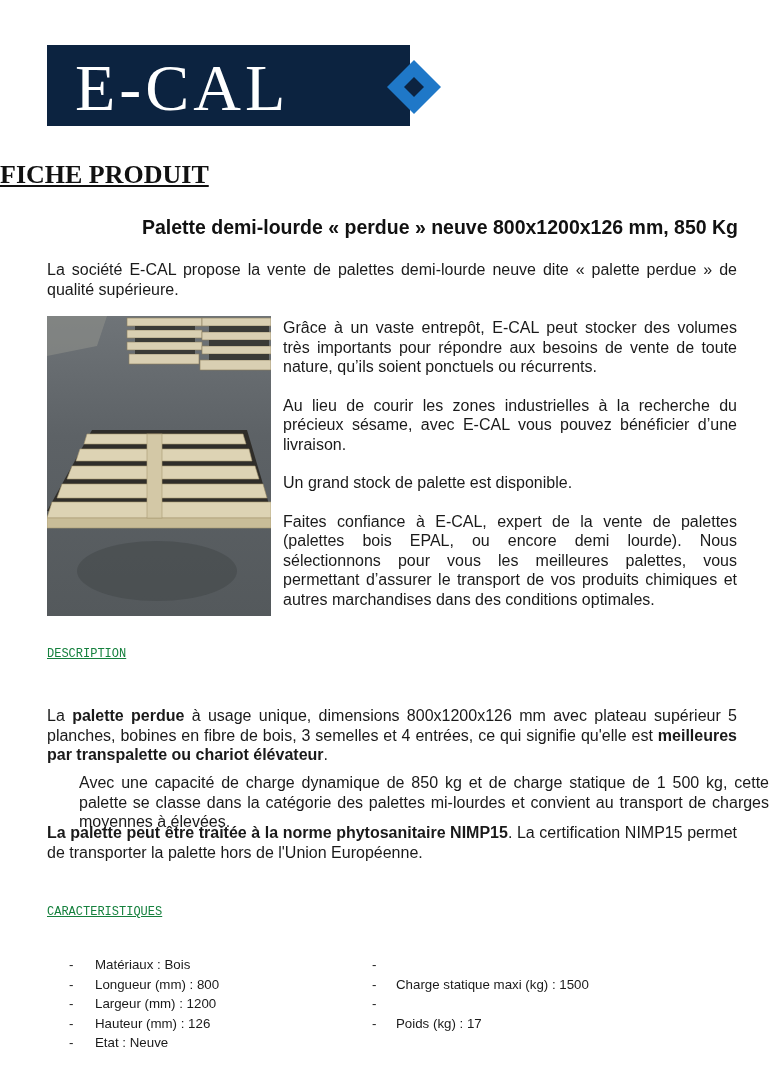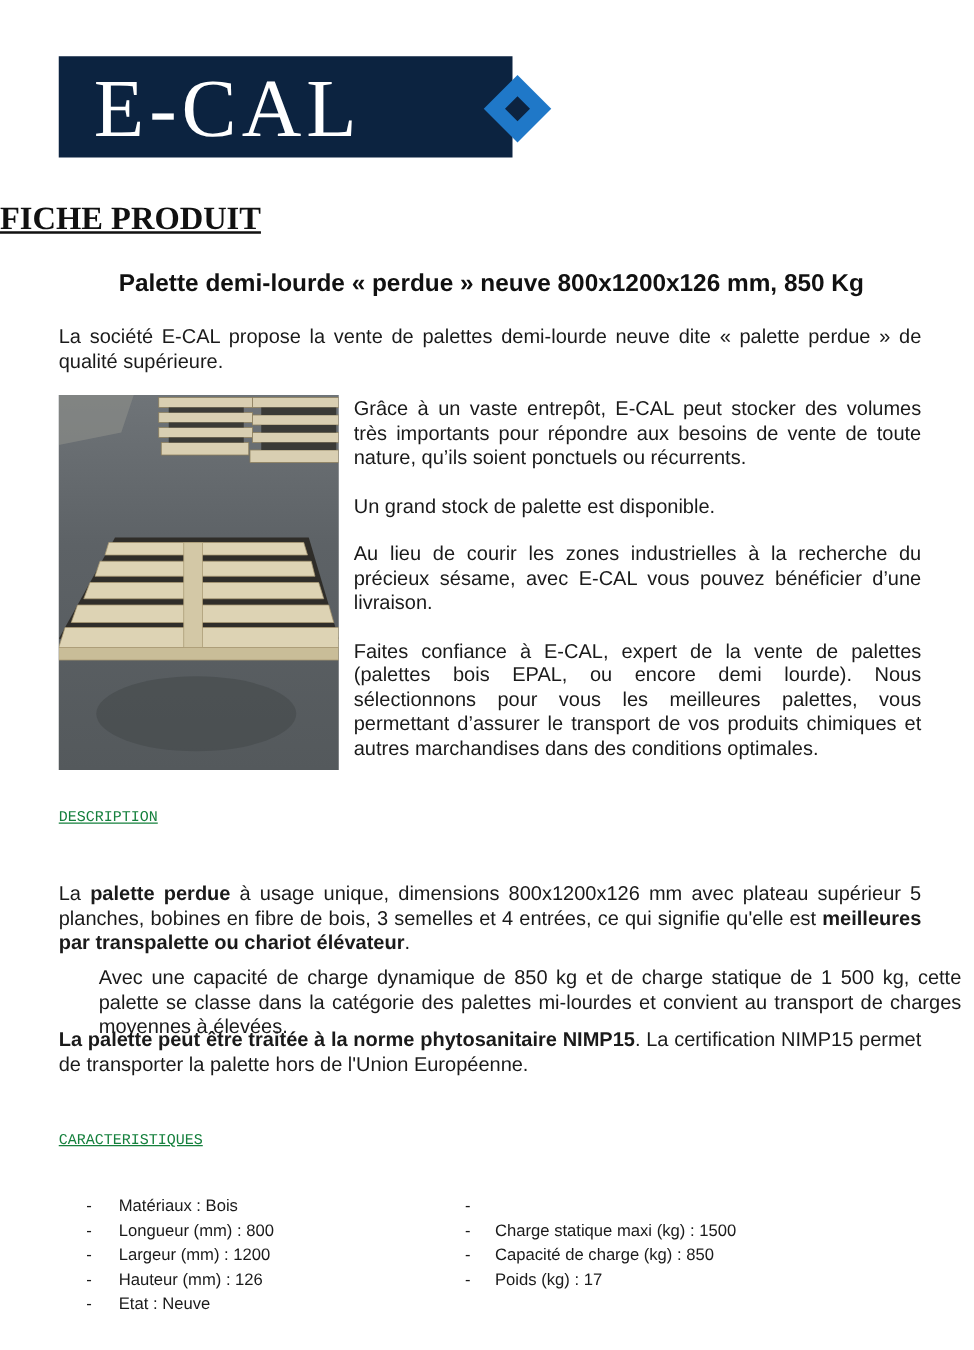--- a/index.html
+++ b/index.html
@@ -15,21 +15,21 @@
     .logo-diamond {
       position: absolute; left: 342px; top: 13px; width: 0; height: 0;
     }
     .logo-diamond svg { position: absolute; left: -4px; top: 0; }
     .doc-title {
       position: absolute; left: 0; width: 779px; top: 160px; text-align: left;
       font-family: Liberation Serif, serif; font-weight: bold; font-size: 26px;
       text-decoration: underline; color: #111;
     }
     .product-title {
-      position: absolute; left: 48px; width: 690px; top: 216px; text-align: center;
+      position: absolute; left: 48px; width: 690px; top: 216px; text-align: right;
       font-family: "Liberation Sans", sans-serif; font-weight: bold; font-size: 19.5px; color: #111;
       white-space: nowrap;
     }
     .p { font-family: "Liberation Sans", sans-serif; font-size: 16px; line-height: 19.5px; text-align: justify; color: #1a1a1a; margin: 0; }
     .intro { position: absolute; left: 47px; top: 260px; width: 690px; }
     .photo {
       position: absolute; left: 47px; top: 316px; width: 224px; height: 300px; overflow: hidden;
       background: linear-gradient(180deg, #6f7478 0%, #5d6266 40%, #54595c 100%);
     }
     .side-col { position: absolute; left: 283px; top: 318px; width: 454px; }
@@ -98,22 +98,22 @@
         <polygon points="5,186 224,186 224,202 0,202"></polygon>
         <rect x="0" y="202" width="224" height="10" fill="#c9bd98"></rect>
         <rect x="100" y="118" width="15" height="84" fill="#d3c8a6"></rect>
       </g>
     </g>
   </svg>
 </div>
 
 <div class="side-col">
   <p class="p">Grâce à un vaste entrepôt, E-CAL peut stocker des volumes très importants pour répondre aux besoins de vente de toute nature, qu’ils soient ponctuels ou récurrents.</p>
+  <p class="p">Au lieu de courir les zones industrielles à la recherche du précieux sésame, avec E-CAL vous pouvez bénéficier d’une livraison.</p>
   <p class="p">Un grand stock de palette est disponible.</p>
-  <p class="p">Au lieu de courir les zones industrielles à la recherche du précieux sésame, avec E-CAL vous pouvez bénéficier d’une livraison.</p>
   <p class="p">Faites confiance à E-CAL, expert de la vente de palettes (palettes bois EPAL, ou encore demi lourde). Nous sélectionnons pour vous les meilleures palettes, vous permettant d’assurer le transport de vos produits chimiques et autres marchandises dans des conditions optimales.</p>
 </div>
 
 <div class="section-heading" style="top:647px;">DESCRIPTION</div>
 
 <p class="p desc" style="top:706px;"><span>La </span><b>palette perdue</b><span> à usage unique, dimensions 800x1200x126 mm avec plateau supérieur 5 planches, bobines en fibre de bois, 3 semelles et 4 entrées, ce qui signifie qu'elle est </span><b>meilleures par transpalette ou chariot élévateur</b><span>.</span></p>
 
 <p class="p desc" style="top:773px;margin-left:32px;">Avec une capacité de charge dynamique de 850 kg et de charge statique de 1 500 kg, cette palette se classe dans la catégorie des palettes mi-lourdes et convient au transport de charges moyennes à élevées.</p>
 
 <p class="p desc" style="top:823px;"><b>La palette peut être traitée à la norme phytosanitaire NIMP15</b><span>. La certification NIMP15 permet de transporter la palette hors de l'Union Européenne.</span></p>
@@ -146,19 +146,18 @@
 <div class="specs right" style="left:372px;">
   <div class="spec-item">
       <span class="spec-dash">-</span>
     </div>
   <div class="spec-item">
       <span class="spec-dash">-</span>
       <span>Charge statique maxi (kg) : 1500</span>
     </div>
   <div class="spec-item">
       <span class="spec-dash">-</span>
-      <span>Capacité de charge (kg) : 850</span>
     </div>
   <div class="spec-item">
       <span class="spec-dash">-</span>
       <span>Poids (kg) : 17</span>
     </div>
 </div>
 
 </body></html>

